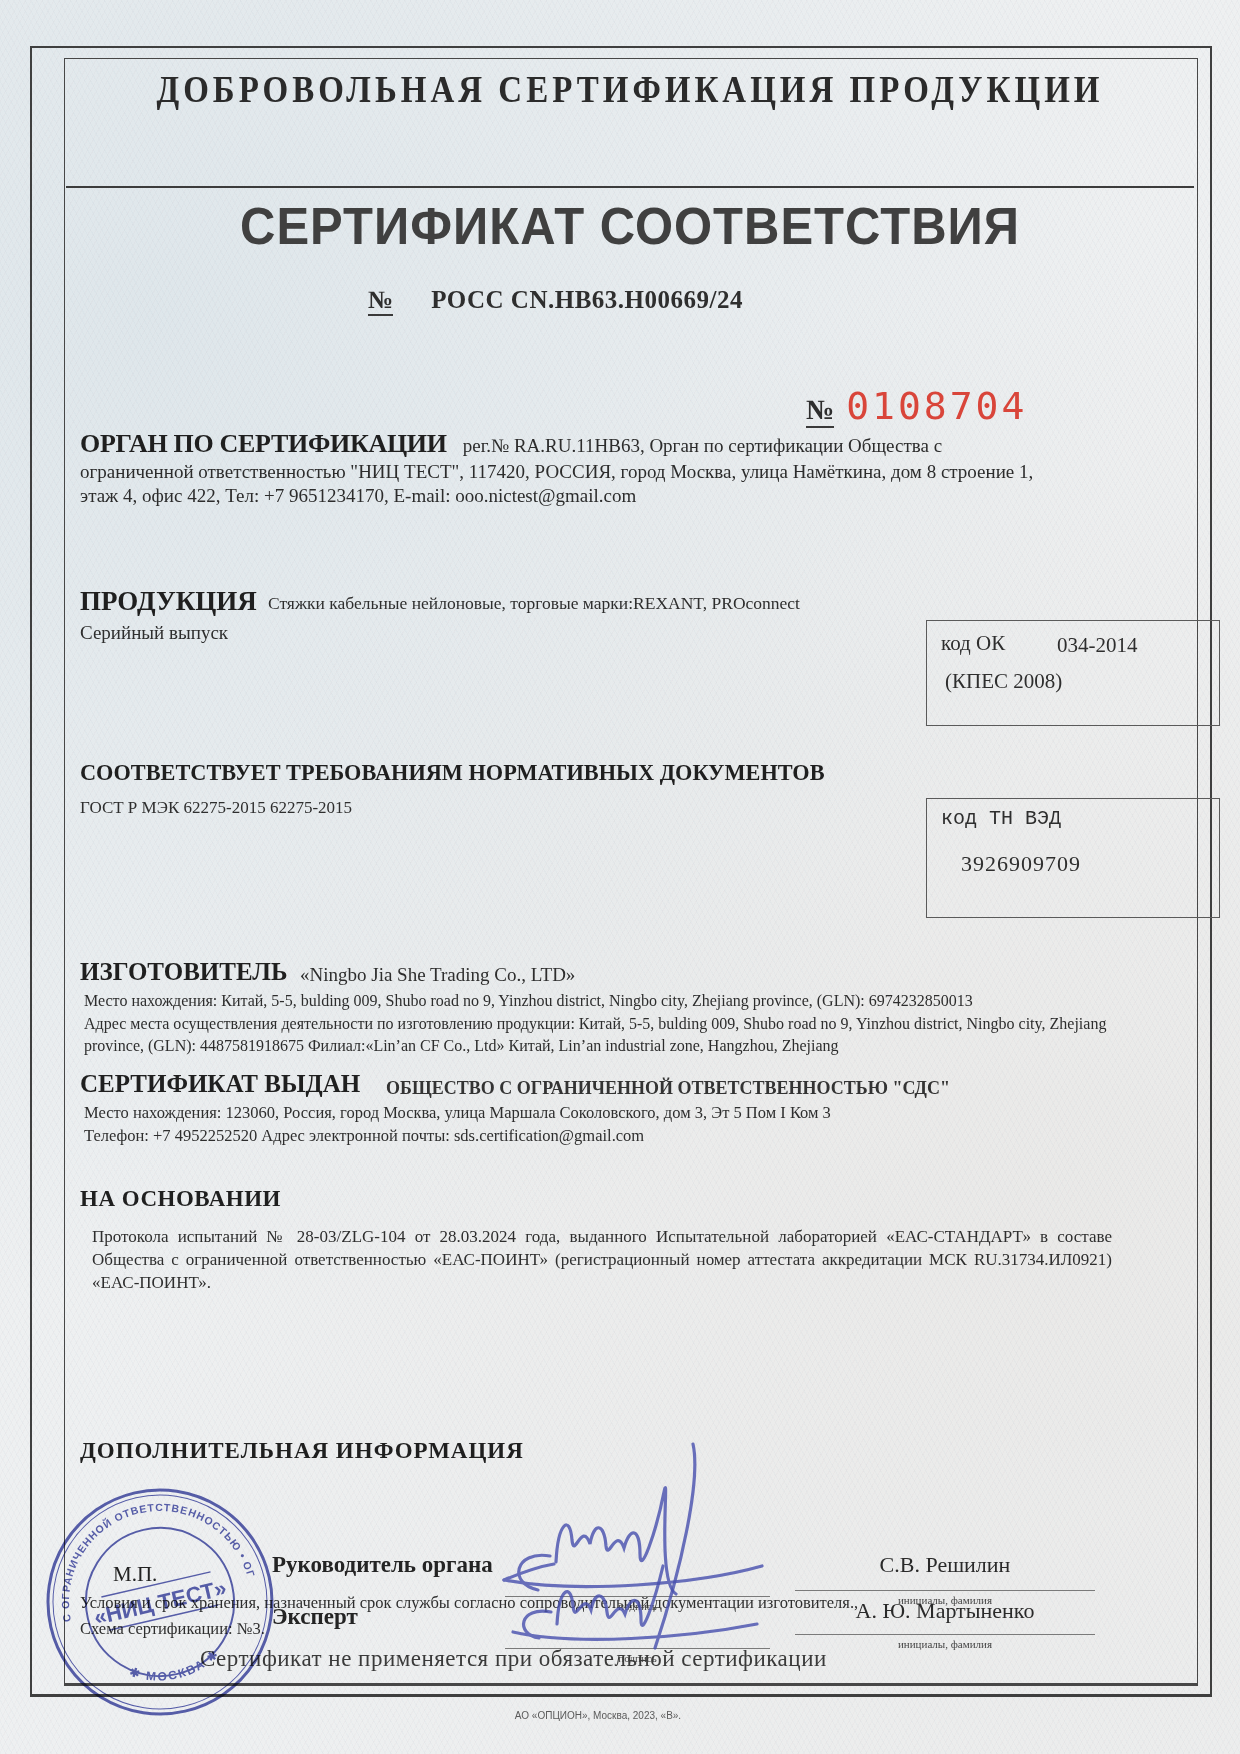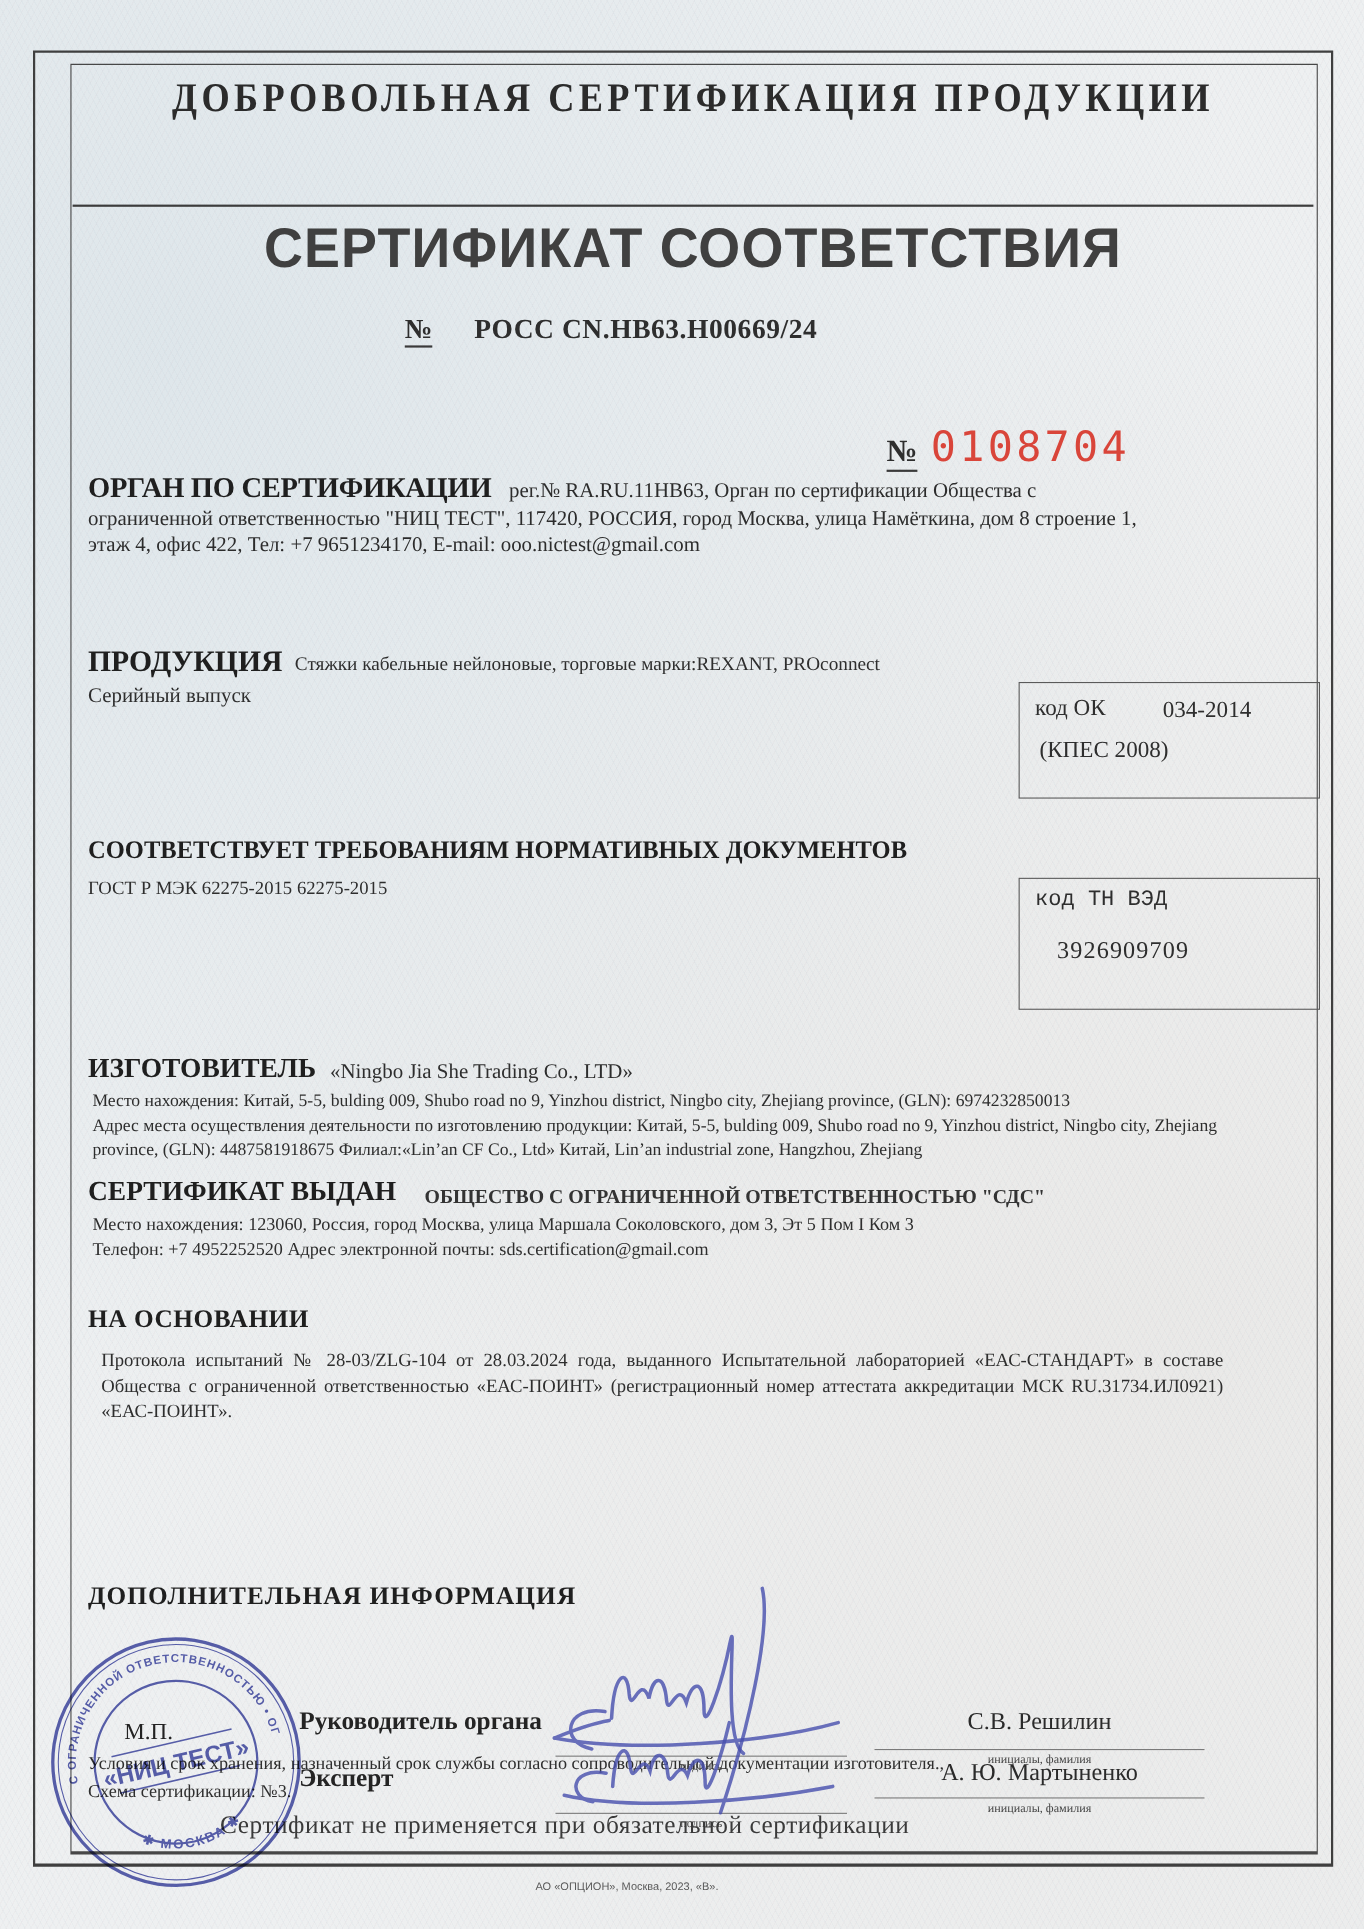--- a/index.html
+++ b/index.html
@@ -24,21 +24,21 @@
   .cert-no-val{font-weight:bold;margin-left:38px;letter-spacing:.5px;}
   .validity-row{left:368px;top:342px;font-size:23px;font-weight:bold;color:#333;}
   .blank-no-row{left:806px;top:384px;font-size:28px;}
   .blank-no-val{font-family:"DejaVu Sans Mono",monospace;font-size:38px;color:#d9453a;letter-spacing:3px;margin-left:12px;font-weight:normal;}
   .sec-label{font-weight:bold;color:#1f1f1f;}
   .org-par{left:80px;top:428px;width:958px;font-size:19px;line-height:1.24;color:#2c2c2c;}
   .org-par .sec-label{font-size:26px;margin-right:16px;letter-spacing:-0.3px;}
   .prod-label{left:80px;top:586px;font-size:27px;}
   .prod-sub{left:80px;top:622px;font-size:19px;}
   .prod-text{left:268px;top:592px;width:560px;font-size:17.5px;line-height:1.3;}
-  .code-box{border:1.5px solid #5a5a5a;}
+  .code-box{border:1.5px solid #5a5a5a;padding-left:20px;}
   .box-ok{left:926px;top:620px;width:272px;height:104px;}
   .box-ok .l{left:14px;top:10px;font-size:21px;}
   .box-ok .v{left:130px;top:12px;font-size:21px;}
   .box-ok .v2{left:18px;top:48px;font-size:21px;}
   .conf-label{left:80px;top:760px;font-size:23px;transform:scaleX(.97);transform-origin:left;}
   .gost-text{left:80px;top:798px;font-size:17px;}
   .box-tnved{left:926px;top:798px;width:272px;height:118px;}
   .box-tnved .l{left:14px;top:8px;font-size:20px;font-family:Liberation Mono, monospace;}
   .box-tnved .v{left:34px;top:52px;font-size:22px;letter-spacing:1px;}
   .man-label{left:80px;top:958px;font-size:25px;}
@@ -66,21 +66,21 @@
   .cap-sig2{left:505px;top:1652px;width:265px;}
   .cap-name1{left:795px;top:1594px;width:300px;}
   .cap-name2{left:795px;top:1638px;width:300px;}
   .sig-name{font-size:22px;color:#2a2a2a;text-align:center;}
   .name-1{left:795px;top:1552px;width:300px;}
   .name-2{left:795px;top:1598px;width:300px;}
   .sig-svg{overflow:visible;z-index:6;}
   .sig1{left:498px;top:1462px;}
   .sig2{left:505px;top:1540px;}
   .bottom-note{left:200px;top:1646px;width:900px;font-size:23px;color:#3a3a3a;letter-spacing:.5px;z-index:3;}
-  .imprint{left:0;top:1710px;width:1140px;text-align:center;font-size:10px;color:#5a5a5a;font-family:"Liberation Sans",sans-serif;}
+  .imprint{left:0;top:1710px;width:1140px;text-align:center;font-size:10px;color:#5a5a5a;font-family:"Liberation Sans",sans-serif;padding-left:28px;}
 </style>
 </head>
 <body>
 
 <div class="page">
 
   <div class="abs frame-outer"></div>
   <div class="abs frame-inner"></div>
   <div class="abs header-rule"></div>
 

